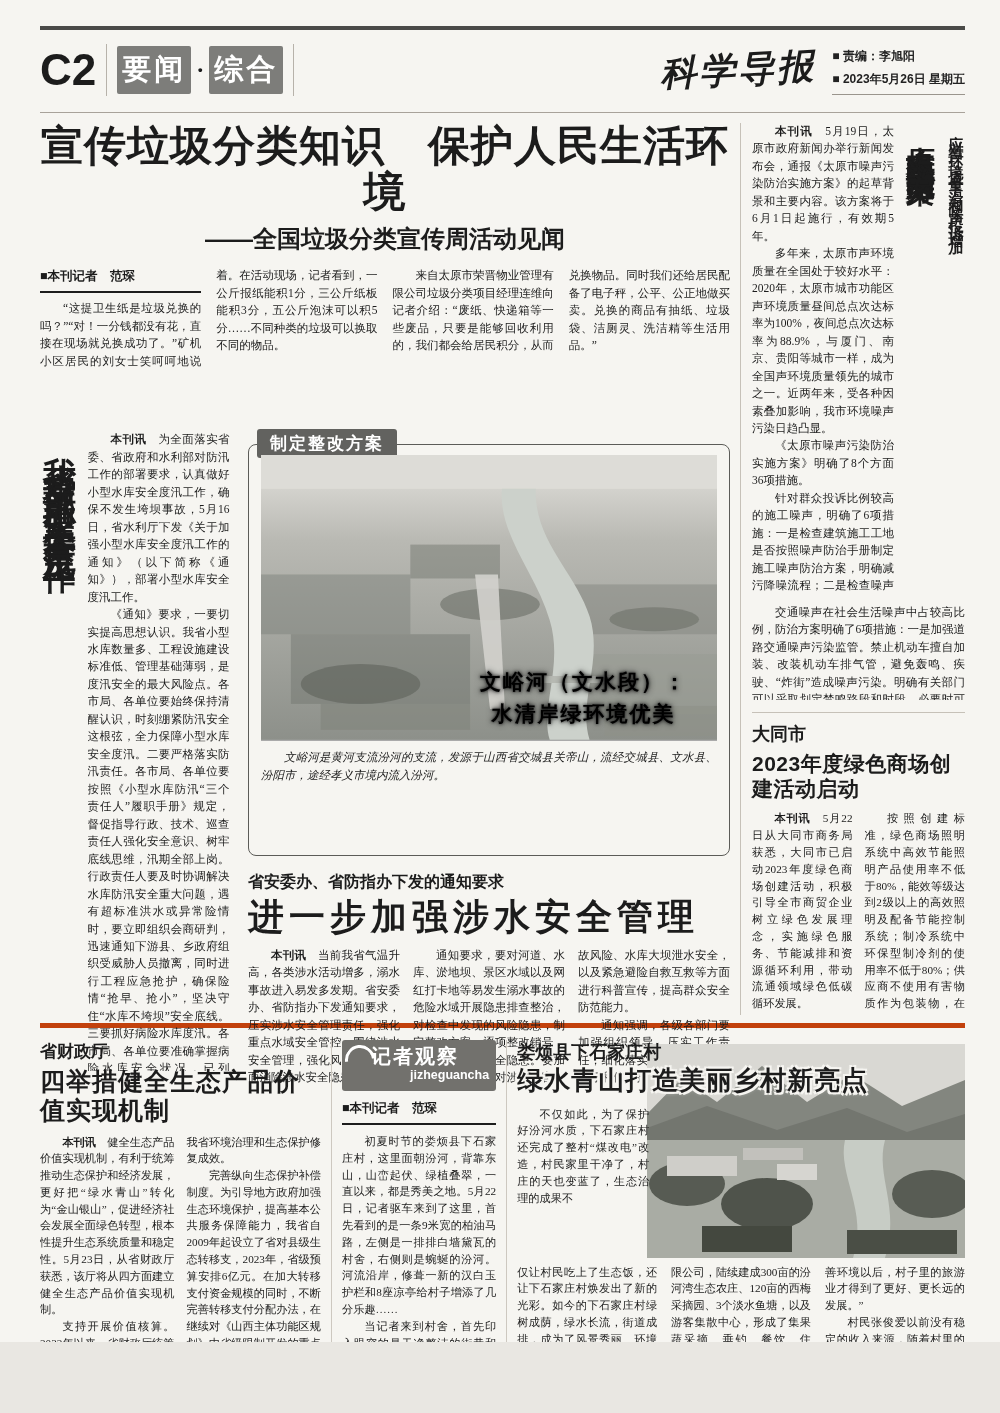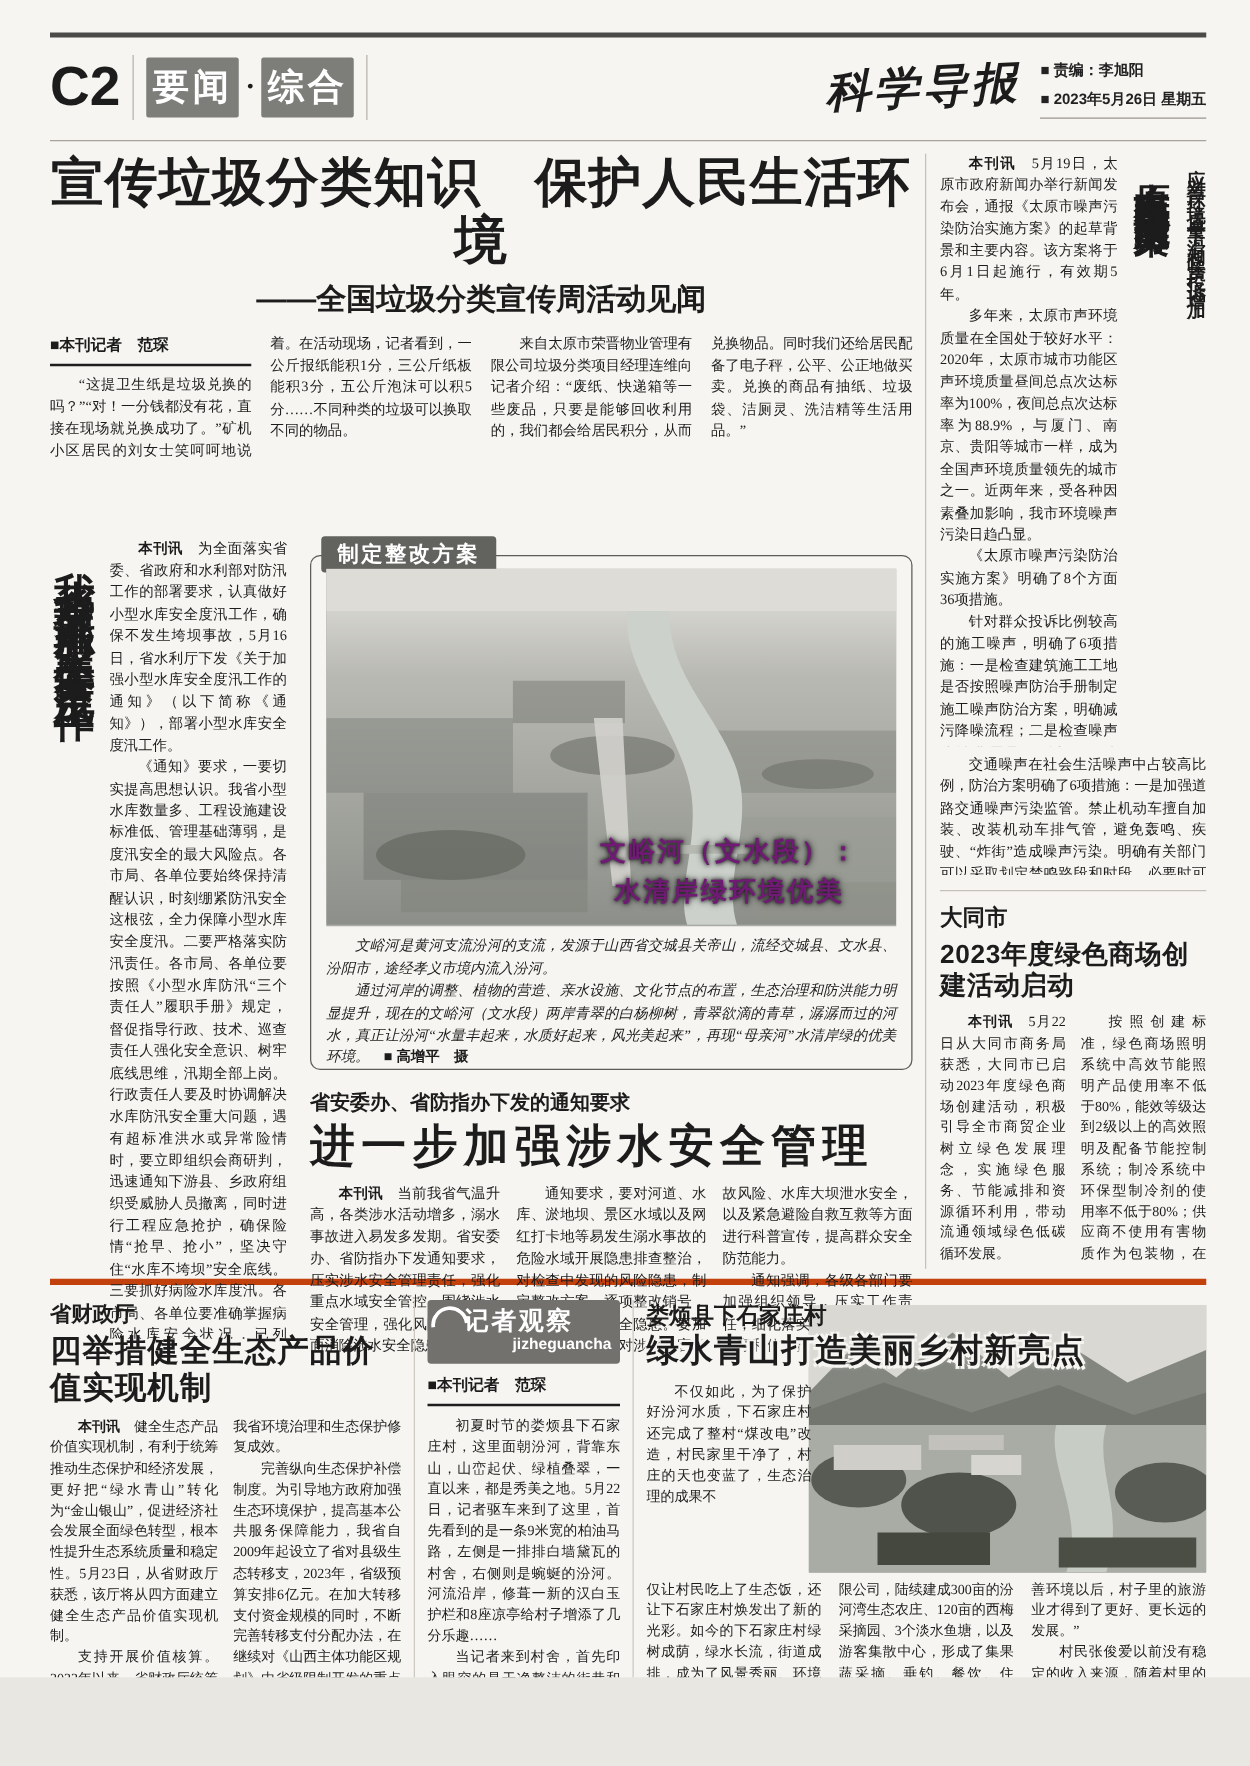--- a/index.html
+++ b/index.html
@@ -52,21 +52,21 @@
   .center-stack{width:482px;margin-left:12px;}
 
   
   .photo-box{border:1px solid #5c5c58;border-radius:8px;margin-top:13px;padding:10px 12px 8px;
              position:relative;height:392px;background:#f6f5f1;}
   .photo-tab{position:absolute;top:-16px;left:8px;background:#62625f;color:#fff;
              font-family:"Liberation Sans","DejaVu Sans",sans-serif;font-weight:900;font-size:17px;
              padding:3px 13px;border-radius:3px;letter-spacing:2px;}
   .photo1{height:286px;position:relative;overflow:hidden;background:#aaa;}
   .photo1 svg{position:absolute;inset:0;}
-  .photo-overlay{position:absolute;right:30px;bottom:12px;color:#701a75;text-align:center;
+  .photo-overlay{position:absolute;right:30px;bottom:12px;color:#000000;text-align:center;
                  font-family:"Liberation Sans","DejaVu Sans",sans-serif;font-weight:900;font-size:21px;
                  letter-spacing:2px;line-height:1.5;text-shadow:0 0 3px #1c1c1c,0 0 6px #1c1c1c;}
   .photo-caption{margin-top:8px;font-size:11.5px;line-height:1.55;font-style:italic;}
   .photo-credit{font-weight:700;font-style:normal;white-space:nowrap;font-family:"Liberation Sans","DejaVu Sans",sans-serif;}
 
   
   .water-article{margin-top:16px;}
   .wa-kicker{font-family:"Liberation Sans","DejaVu Sans",sans-serif;font-size:16px;font-weight:700;margin-bottom:5px;}
   .wa-headline{font-size:36px;font-weight:900;letter-spacing:5px;margin-bottom:9px;line-height:1.1;}
   .wa-body{column-count:3;column-gap:13px;height:140px;overflow:hidden;}
@@ -198,21 +198,20 @@
                   <rect x="60" y="250" width="150" height="26" fill="#80837c" opacity="0.6"></rect>
                   <rect x="345" y="252" width="113" height="30" fill="#8e9189" opacity="0.7"></rect>
                 </svg>
                 <div class="photo-overlay">
                   <span style="display:block;">文峪河（文水段）：</span>
                   <span style="display:block;">水清岸绿环境优美</span>
                 </div>
               </div>
               <div class="photo-caption">
                 <p>文峪河是黄河支流汾河的支流，发源于山西省交城县关帝山，流经交城县、文水县、汾阳市，途经孝义市境内流入汾河。</p>
-                <p><span>通过河岸的调整、植物的营造、亲水设施、文化节点的布置，生态治理和防洪能力明显提升，现在的文峪河（文水段）两岸青翠的白杨柳树，青翠欲滴的青草，潺潺而过的河水，真正让汾河“水量丰起来，水质好起来，风光美起来”，再现“母亲河”水清岸绿的优美环境。</span><span class="photo-credit">　■ 高增平　摄</span></p>
               </div>
             </div>
 
             <div class="water-article">
               <div class="wa-kicker">省安委办、省防指办下发的通知要求</div>
               <div class="wa-headline">进一步加强涉水安全管理</div>
               <div class="wa-body body-txt">
                 <p><span class="lead-tag">本刊讯</span>　<span>当前我省气温升高，各类涉水活动增多，溺水事故进入易发多发期。省安委办、省防指办下发通知要求，压实涉水安全管理责任，强化重点水域安全管控，围绕涉水安全管理，强化风险研判，全面消除涉水安全隐患。</span></p>
                 <p>通知要求，要对河道、水库、淤地坝、景区水域以及网红打卡地等易发生溺水事故的危险水域开展隐患排查整治，对检查中发现的风险隐患，制定整改方案，逐项整改销号，全面消除涉水安全隐患。要加强预防宣教，针对涉水灾害事故风险、水库大坝泄水安全，以及紧急避险自救互救等方面进行科普宣传，提高群众安全防范能力。</p>
                 <p>通知强调，各级各部门要加强组织领导，压实工作责任，细化落实措施，强化值班值守和信息报送，遇有突发情况科学高效处置，全力保障人民群众生命财产安全。（王佳丽）</p>

